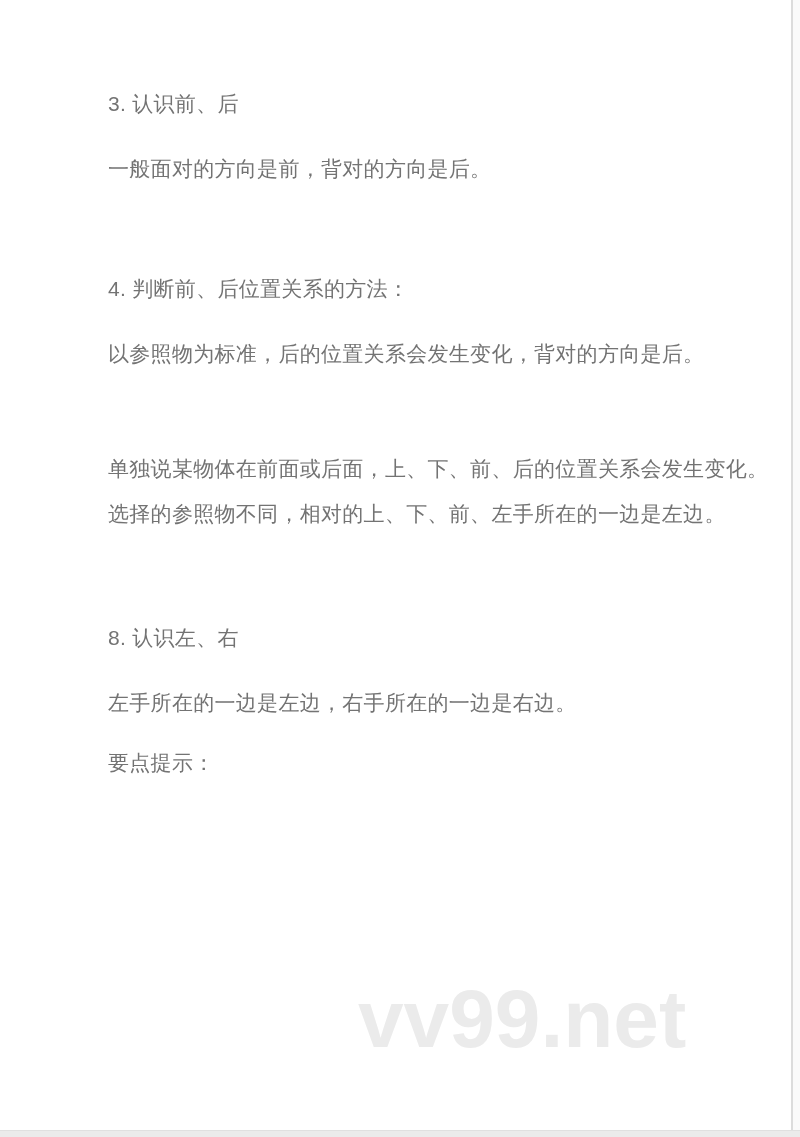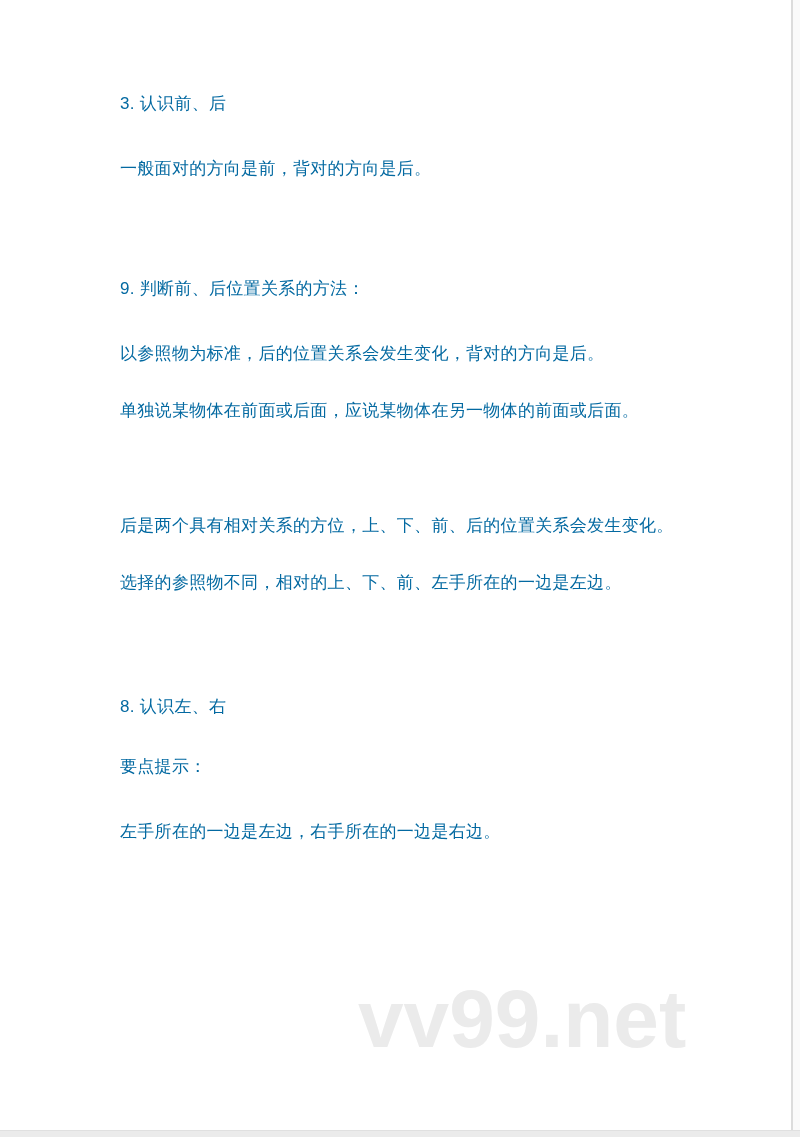--- a/index.html
+++ b/index.html
@@ -23,27 +23,27 @@
     background: #ffffff;
     border-right: 2px solid #dcdcdc;
   }
   .text-col {
     position: absolute;
     left: 108px;
     top: 0;
     width: 640px;
   }
   .line {
-    font-size: 17px;
+    font-size: 21px;
     line-height: 45px;
     height: 45px;
-    color: #0369a1;
+    color: #737373;
     letter-spacing: 0.3px;
     white-space: nowrap;
-    margin: 12px;
+    margin: 0;
   }
   .mt-first  { margin-top: 81px; }
   .mt-small  { margin-top: 15px; }
   .mt-para   { margin-top: 20px; }
   .mt-sec    { margin-top: 75px; }
   .mt-block  { margin-top: 70px; }
   .mt-sec2   { margin-top: 79px; }
   .watermark {
     position: absolute;
     left: 358px;
@@ -68,33 +68,32 @@
 </head>
 <body>
 
 <div class="page">
   <div class="text-col">
 
     <div class="line mt-first">3. 认识前、后</div>
 
     <div class="line mt-para">一般面对的方向是前，背对的方向是后。</div>
 
-    <div class="line mt-sec">9. 判断前、后位置关系的方法：</div>
+    <div class="line mt-sec">4. 判断前、后位置关系的方法：</div>
 
     <div class="line mt-para">以参照物为标准，后的位置关系会发生变化，背对的方向是后。</div>
 
-    <div class="line">单独说某物体在前面或后面，应说某物体在另一物体的前面或后面。</div>
 
-    <div class="line mt-block">后是两个具有相对关系的方位，上、下、前、后的位置关系会发生变化。</div>
+    <div class="line mt-block">单独说某物体在前面或后面，上、下、前、后的位置关系会发生变化。</div>
     <div class="line">选择的参照物不同，相对的上、下、前、左手所在的一边是左边。</div>
 
     <div class="line mt-sec2">8. 认识左、右</div>
 
+    <div class="line mt-para">左手所在的一边是左边，右手所在的一边是右边。</div>
+
     <div class="line mt-small">要点提示：</div>
-
-    <div class="line mt-para">左手所在的一边是左边，右手所在的一边是右边。</div>
 
   </div>
 
   <div class="watermark">vv99.net</div>
 </div>
 
 <div class="bottom-gap"></div>
 
 </body></html>

